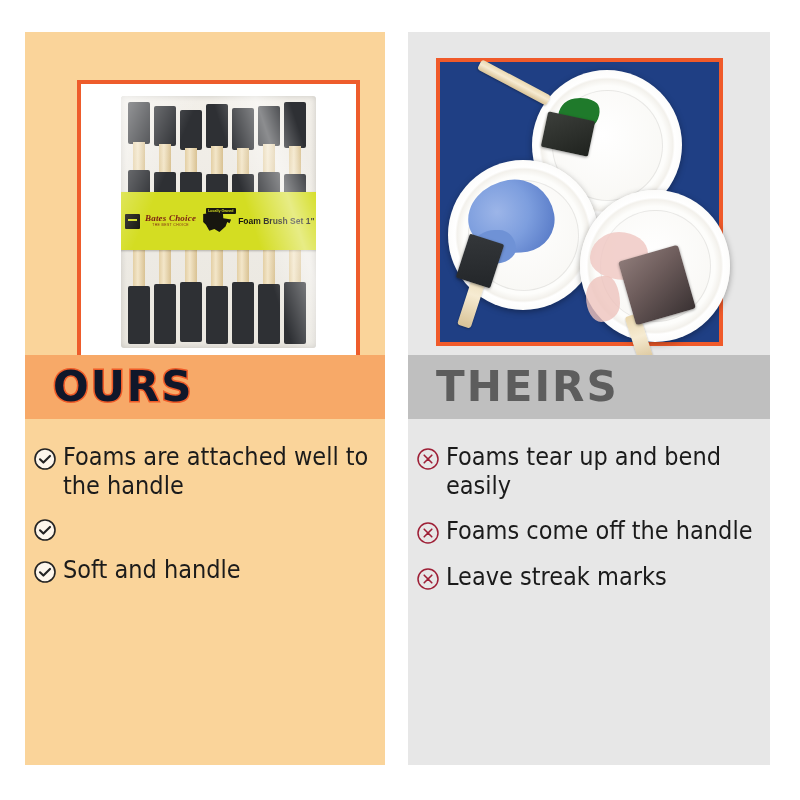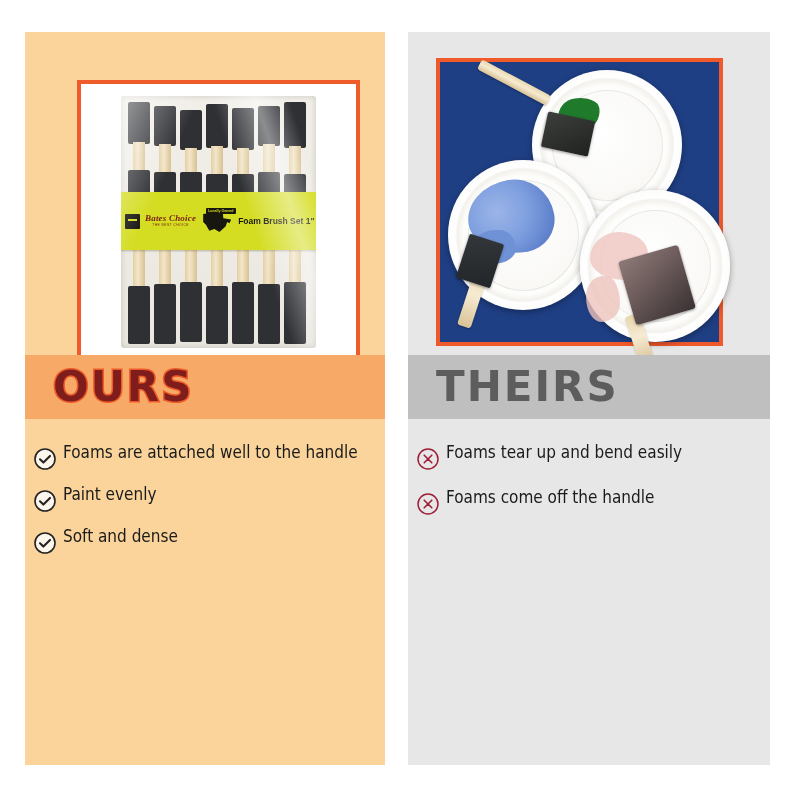--- a/index.html
+++ b/index.html
@@ -299,21 +299,21 @@
 
   .hdr-title {
     font-family: "DejaVu Sans", sans-serif;
     font-weight: bold;
     font-size: 42px;
     letter-spacing: 2px;
     margin-left: 28px;
     line-height: 1;
   }
   .hdr-title-ours {
-    color: #7f1d1d;
+    color: #0f172a;
     -webkit-text-stroke: 3px #ef5b28;
     paint-order: stroke fill;
   }
   .hdr-title-theirs {
     color: #5d5d5d;
   }
 
   
   .list {
     position: absolute;
@@ -331,21 +331,21 @@
   .li-icon {
     flex: none;
     width: 24px;
     height: 24px;
     margin-right: 6px;
     margin-top: 4px;
   }
   .li-icon svg { display: block; }
   .li-text {
     font-family: "DejaVu Sans Condensed", "DejaVu Sans", sans-serif;
-    font-size: 17px;
+    font-size: 25px;
     line-height: 1.14;
     color: #1b1b1b;
     font-stretch: condensed;
   }
   .list-theirs .li { margin-bottom: 17px; }
 </style>
 </head>
 <body>
 
 <div class="board">
@@ -436,30 +436,29 @@
         </span>
         <span class="li-text">Foams are attached well to the handle</span>
       </div>
       <div class="li">
         <span class="li-icon">
           <svg width="24" height="24" viewBox="0 0 24 24">
             <circle cx="12" cy="12" r="10" fill="#fdf6ec" stroke="#232323" stroke-width="1.6"></circle>
             <path d="M7 12.3 L10.4 15.6 L17 8.9" fill="none" stroke="#232323" stroke-width="2.1" stroke-linecap="round" stroke-linejoin="round"></path>
           </svg>
         </span>
-        <span class="li-text">Paint evenly</span>
       </div>
       <div class="li">
         <span class="li-icon">
           <svg width="24" height="24" viewBox="0 0 24 24">
             <circle cx="12" cy="12" r="10" fill="#fdf6ec" stroke="#232323" stroke-width="1.6"></circle>
             <path d="M7 12.3 L10.4 15.6 L17 8.9" fill="none" stroke="#232323" stroke-width="2.1" stroke-linecap="round" stroke-linejoin="round"></path>
           </svg>
         </span>
-        <span class="li-text">Soft and dense</span>
+        <span class="li-text">Soft and handle</span>
       </div>
     </div>
   </div>
 
   <div class="panel panel-theirs">
 
     <div class="photo-wrap photo-theirs">
 
       <div class="plate plate-a"></div>
       <div class="plate plate-b"></div>
@@ -497,16 +496,25 @@
       </div>
       <div class="li">
         <span class="li-icon">
           <svg width="24" height="24" viewBox="0 0 24 24">
             <circle cx="12" cy="12" r="10" fill="none" stroke="#9e1f36" stroke-width="1.5"></circle>
             <path d="M8.2 8.2 L15.8 15.8 M15.8 8.2 L8.2 15.8" fill="none" stroke="#9e1f36" stroke-width="1.6" stroke-linecap="round"></path>
           </svg>
         </span>
         <span class="li-text">Foams come off the handle</span>
       </div>
+      <div class="li">
+        <span class="li-icon">
+          <svg width="24" height="24" viewBox="0 0 24 24">
+            <circle cx="12" cy="12" r="10" fill="none" stroke="#9e1f36" stroke-width="1.5"></circle>
+            <path d="M8.2 8.2 L15.8 15.8 M15.8 8.2 L8.2 15.8" fill="none" stroke="#9e1f36" stroke-width="1.6" stroke-linecap="round"></path>
+          </svg>
+        </span>
+        <span class="li-text">Leave streak marks</span>
+      </div>
     </div>
   </div>
 
 </div>
 
 </body></html>

